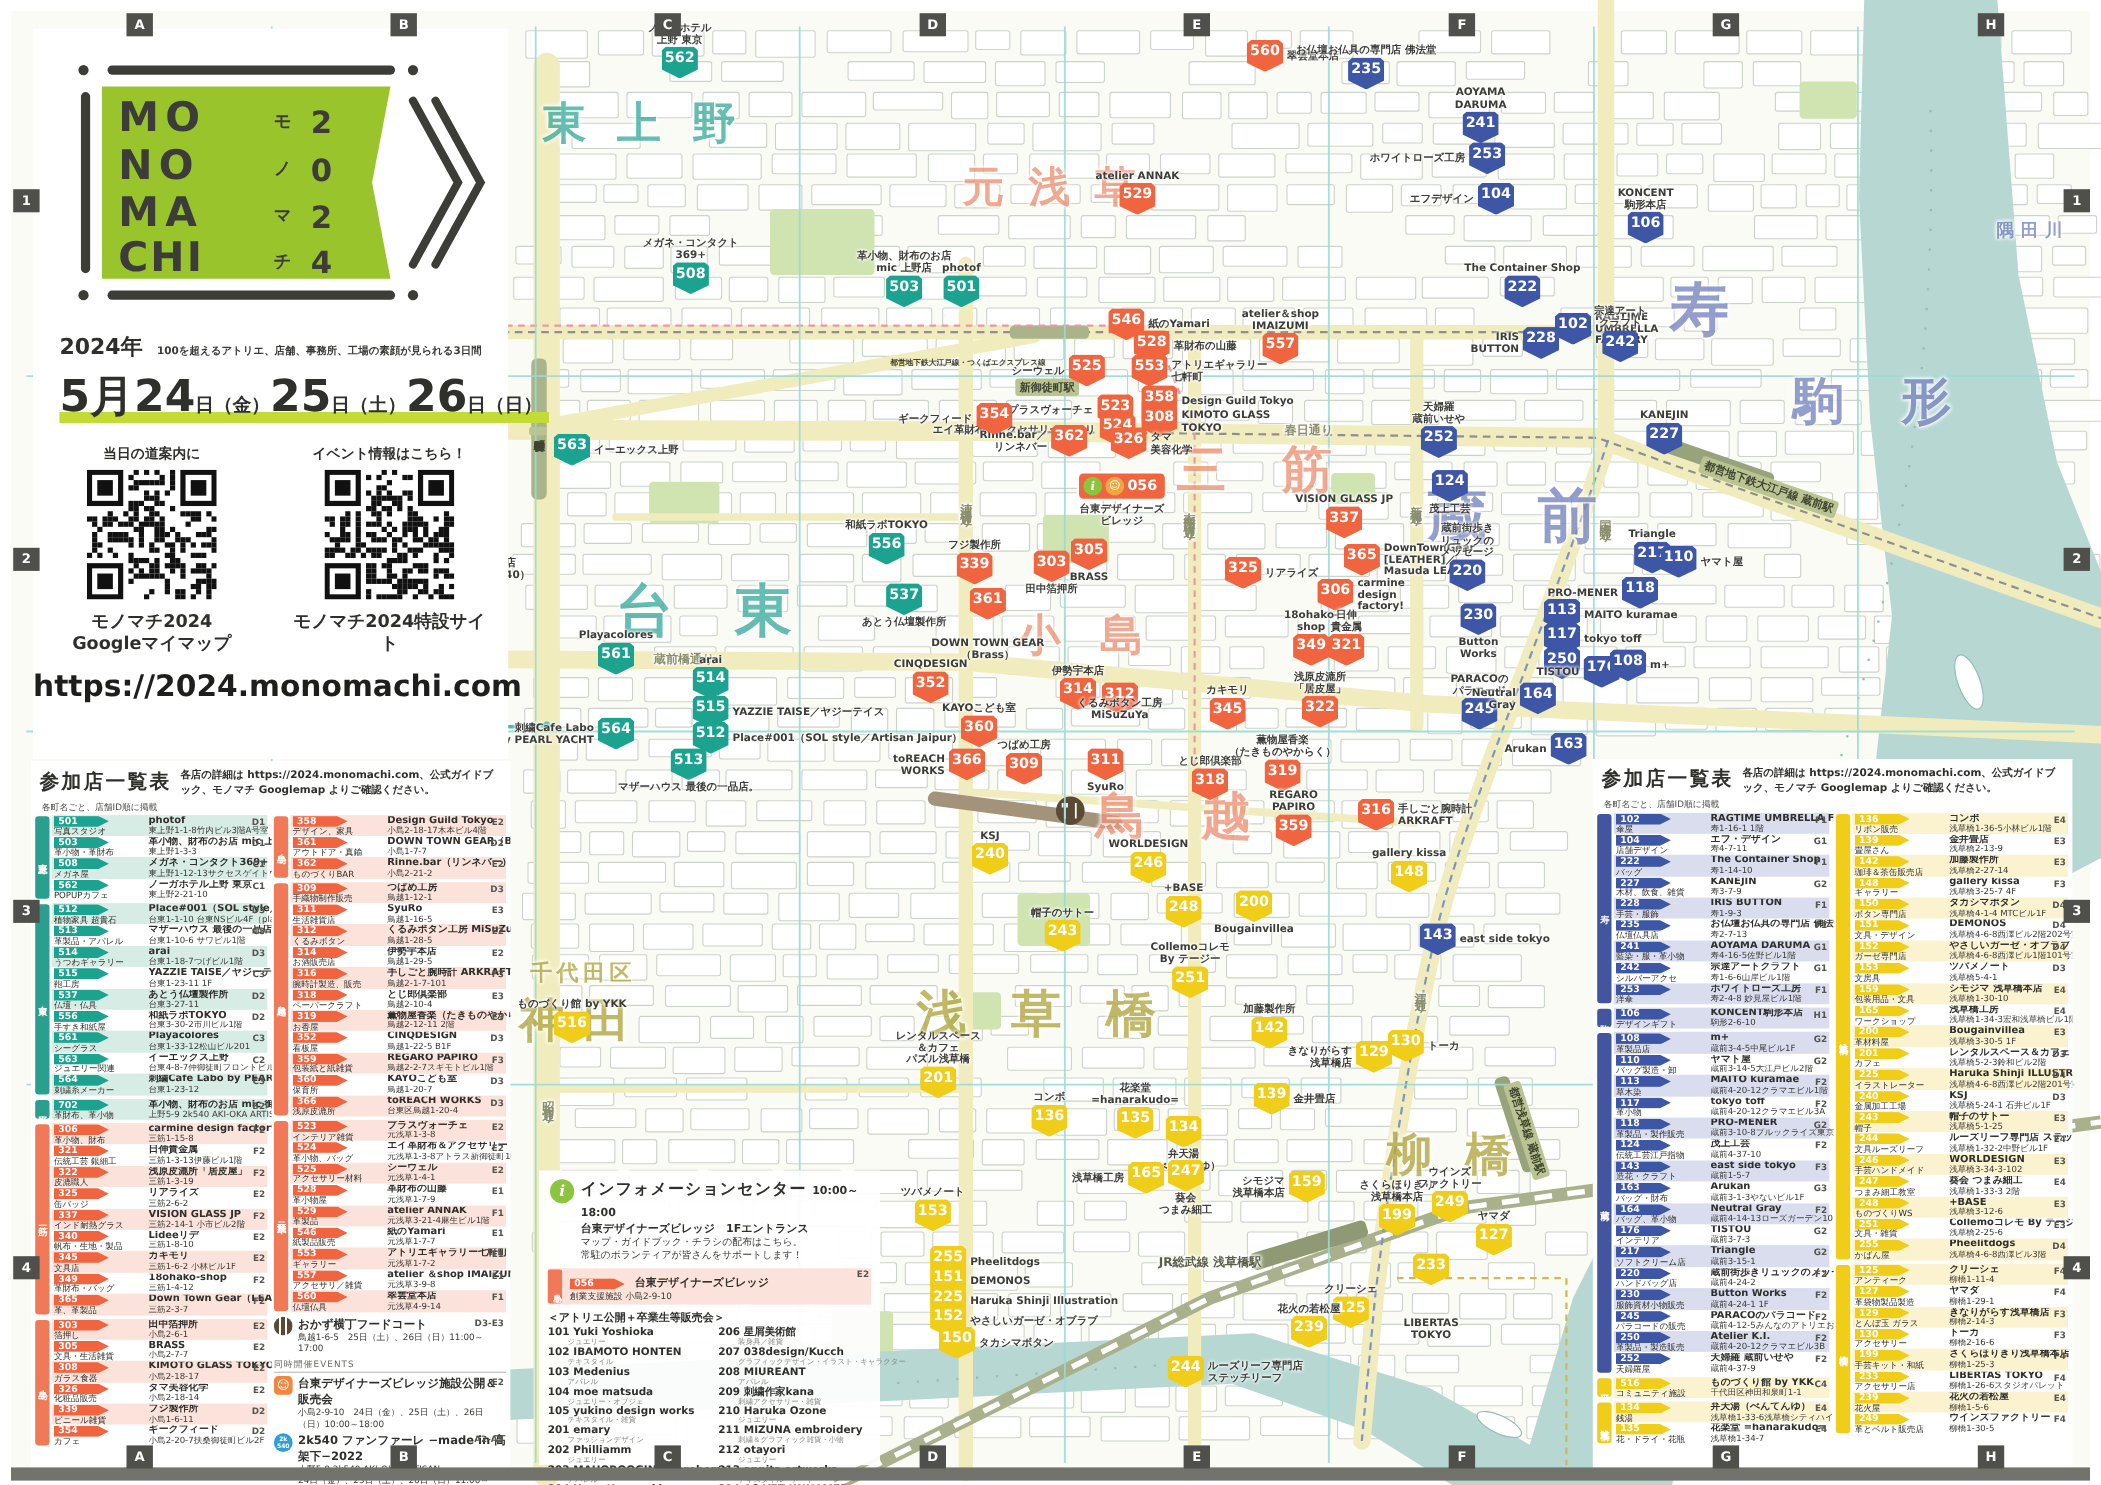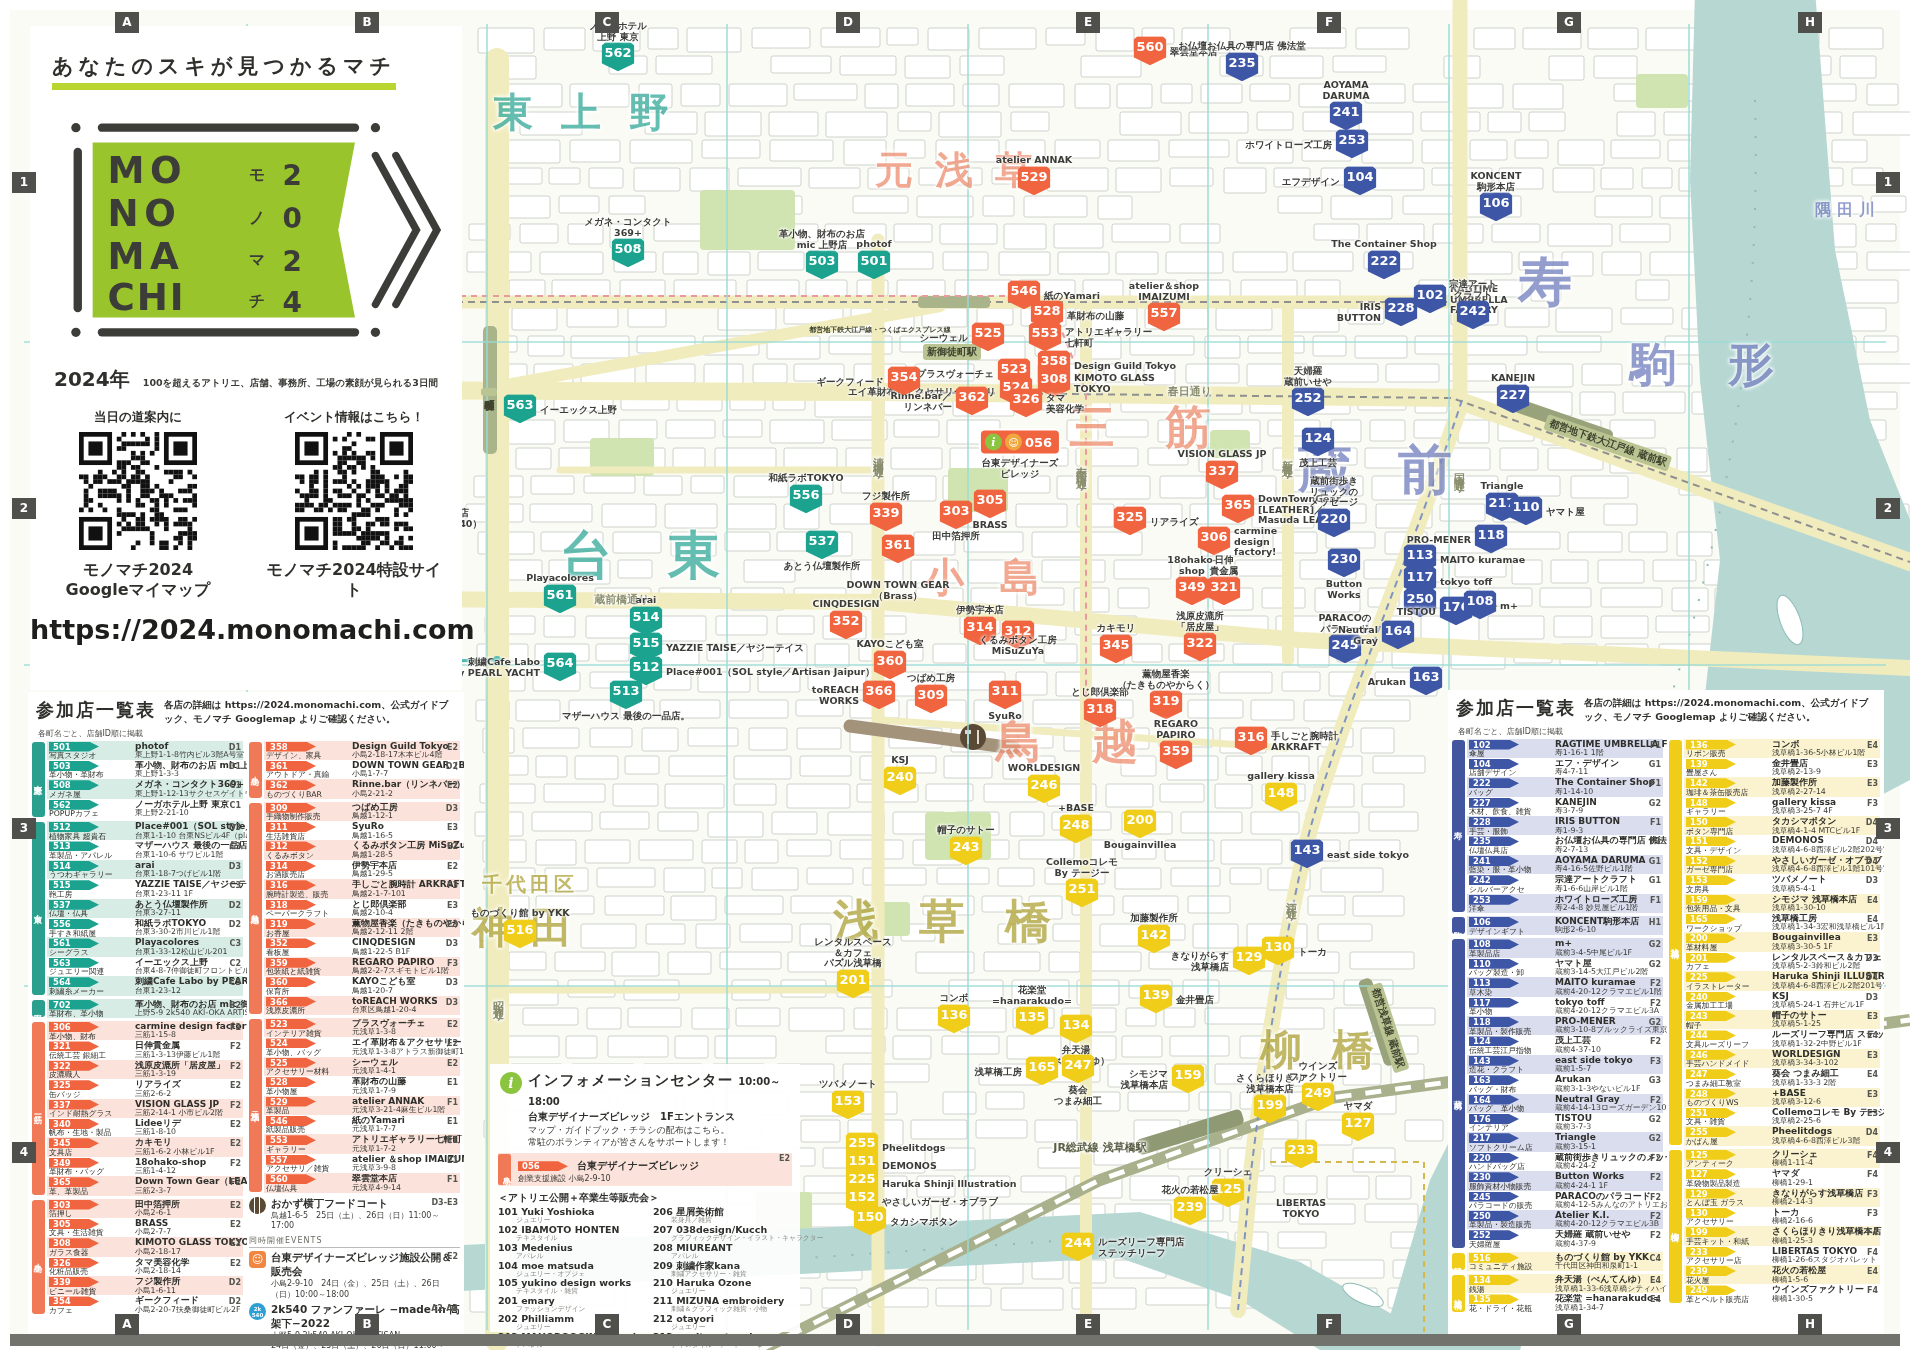--- a/index.html
+++ b/index.html
@@ -1377,21 +1377,20 @@
         <span class="vic s">☺</span>
         <span>056</span>
       </div>
       <div class="mklbl below" style="left: 1020px; top: 458px;">台東デザイナーズ
 ビレッジ</div>
       <div class="k540" style="left: 330px; top: 663px; white-space: pre-line;">2k
 540</div>
     </div>
 
   <div class="promo">
-    <span class="tagline">あなたのスキが見つかるマチ</span>
     <svg class="logo" width="400" height="252" viewBox="0 0 430 252">
       <line x1="58" y1="16" x2="330" y2="16" stroke="#3c3c38" stroke-width="9" stroke-linecap="round"></line>
       <circle cx="30" cy="16" r="5" fill="#3c3c38"></circle>
         <circle cx="352" cy="16" r="5" fill="#3c3c38"></circle>
       <line x1="58" y1="236" x2="330" y2="236" stroke="#3c3c38" stroke-width="9" stroke-linecap="round"></line>
       <circle cx="30" cy="236" r="5" fill="#3c3c38"></circle>
         <circle cx="352" cy="236" r="5" fill="#3c3c38"></circle>
       <line x1="32" y1="42" x2="32" y2="210" stroke="#3c3c38" stroke-width="9" stroke-linecap="round"></line>
       <polygon points="48,32 330,32 312,126 330,220 48,220" fill="#9ac42c"></polygon>
       <g font-family="'DejaVu Sans Mono','Liberation Mono',monospace" font-weight="800" fill="#3c3c38">
@@ -1406,20 +1405,23 @@
         <text x="252" y="78" font-size="30">2</text>
         <text x="252" y="124" font-size="30">0</text>
         <text x="252" y="170" font-size="30">2</text>
         <text x="252" y="214" font-size="30">4</text>
       </g>
       <path d="M352,46 L396,126 L352,206 M374,46 L418,126 L374,206" stroke="#3c3c38" stroke-width="8" fill="none" stroke-linecap="round"></path>
     </svg>
     <div class="datebox">
       <div><span class="yearline">2024年</span>
            <span class="lead">100を超えるアトリエ、店舗、事務所、工場の素顔が見られる3日間</span></div>
+      <div class="bigdates">
+        <span class="b">5月24</span><span class="s">日（金）</span><span class="b">25</span><span class="s">日（土）</span><span class="b">26</span><span class="s">日（日）</span>
+      </div>
     </div>
     <div class="qrrow">
       <div class="qrcol">
         <div class="qrcap">当日の道案内に</div>
         <svg class="qr" width="118" height="118">
             <rect width="118" height="118" fill="#fff"></rect>
             <rect x="0" y="42.48" width="4.72" height="4.72" fill="#111"></rect>
             <rect x="0" y="75.52" width="4.72" height="4.72" fill="#111"></rect>
             <rect x="4.72" y="42.48" width="4.72" height="4.72" fill="#111"></rect>
             <rect x="4.72" y="47.199999999999996" width="4.72" height="4.72" fill="#111"></rect>

